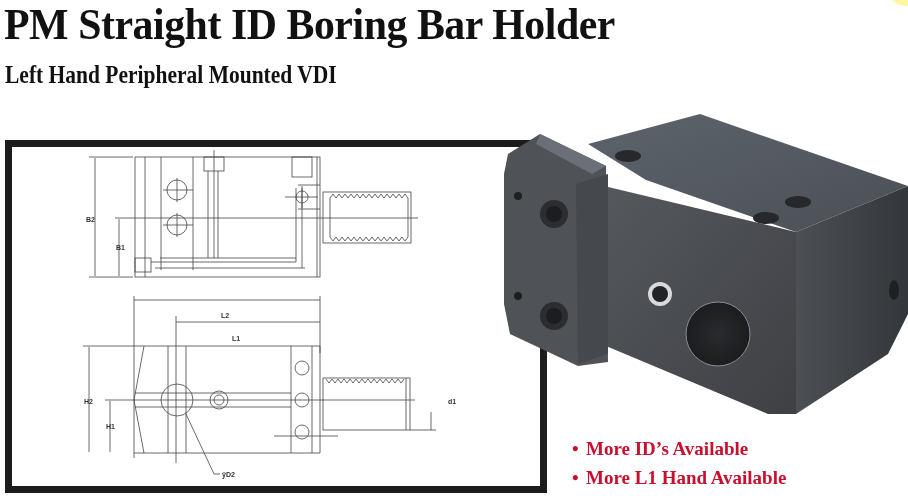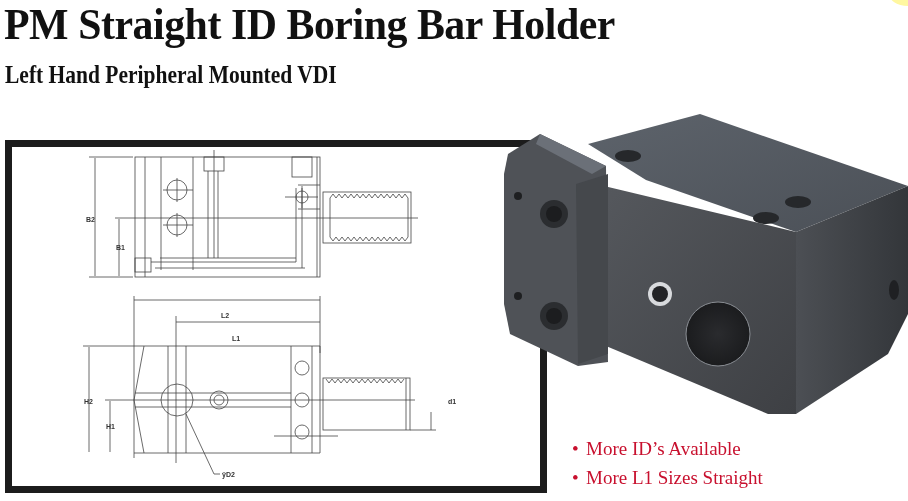--- a/index.html
+++ b/index.html
@@ -22,21 +22,21 @@
   }
   .frame {
     position: absolute; left: 5px; top: 140px; width: 528px; height: 339px;
     border: 7px solid #1c1c1c; background: #ffffff;
   }
   .drawing { position: absolute; left: 0; top: 0; }
   .dim-label { font-family: "Liberation Sans", sans-serif; font-weight: bold; font-size: 7px; fill: #333; }
   .product { position: absolute; left: 496px; top: 114px; }
   .features {
     position: absolute; left: 572px; top: 434px; margin: 0; padding: 0; list-style: none;
-    font-family: "Liberation Serif", serif; font-weight: normal; font-size: 19px; color: #c8102e;
+    font-family: "Liberation Serif", serif; font-weight: bold; font-size: 19px; color: #c8102e;
     line-height: 29px;
   }
   .features li { white-space: nowrap; }
   .features .bullet { display: inline-block; width: 14px; }
 </style>
 </head>
 <body>
 
 <h1 class="title">PM Straight ID Boring Bar Holder</h1>
 <h2 class="subtitle">Left Hand Peripheral Mounted VDI</h2>
@@ -191,15 +191,15 @@
   <circle cx="164" cy="180" r="8" fill="#222326"></circle>
 
   <ellipse cx="398" cy="176" rx="5" ry="10" fill="#1f2023"></ellipse>
 </svg>
 
 <ul class="features">
   <li>
     <span class="bullet">•</span><span>More ID’s Available</span>
   </li>
   <li>
-    <span class="bullet">•</span><span>More L1 Sizes Straight</span>
+    <span class="bullet">•</span><span>More L1 Hand Available</span>
   </li>
 </ul>
 
 </body></html>

